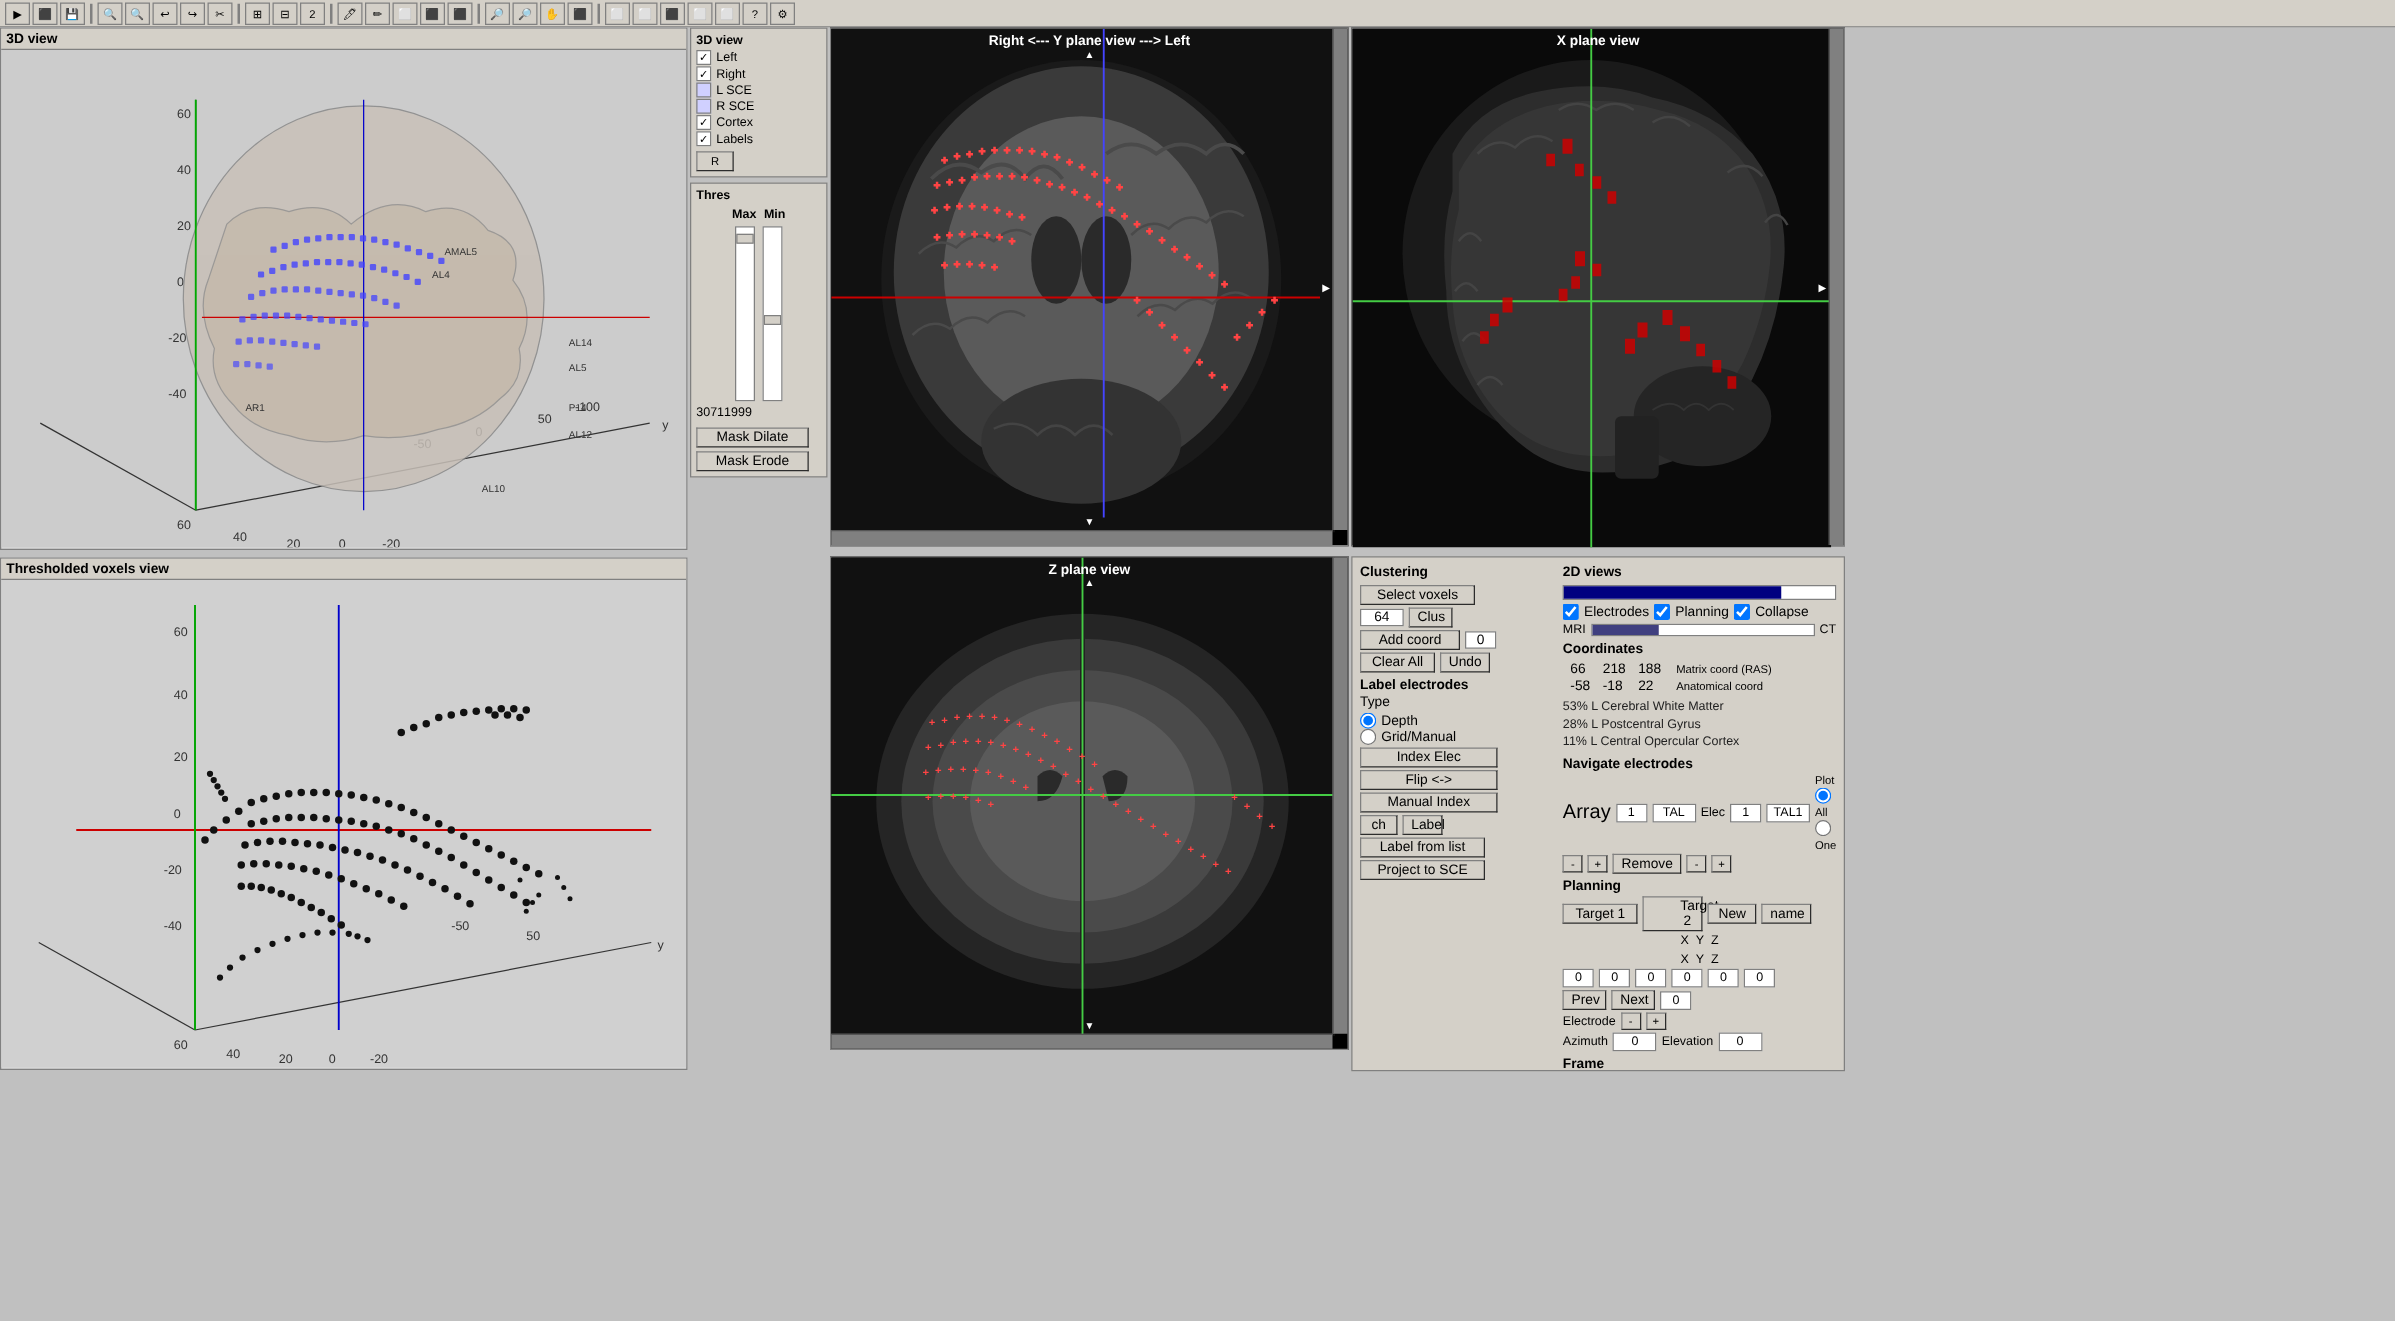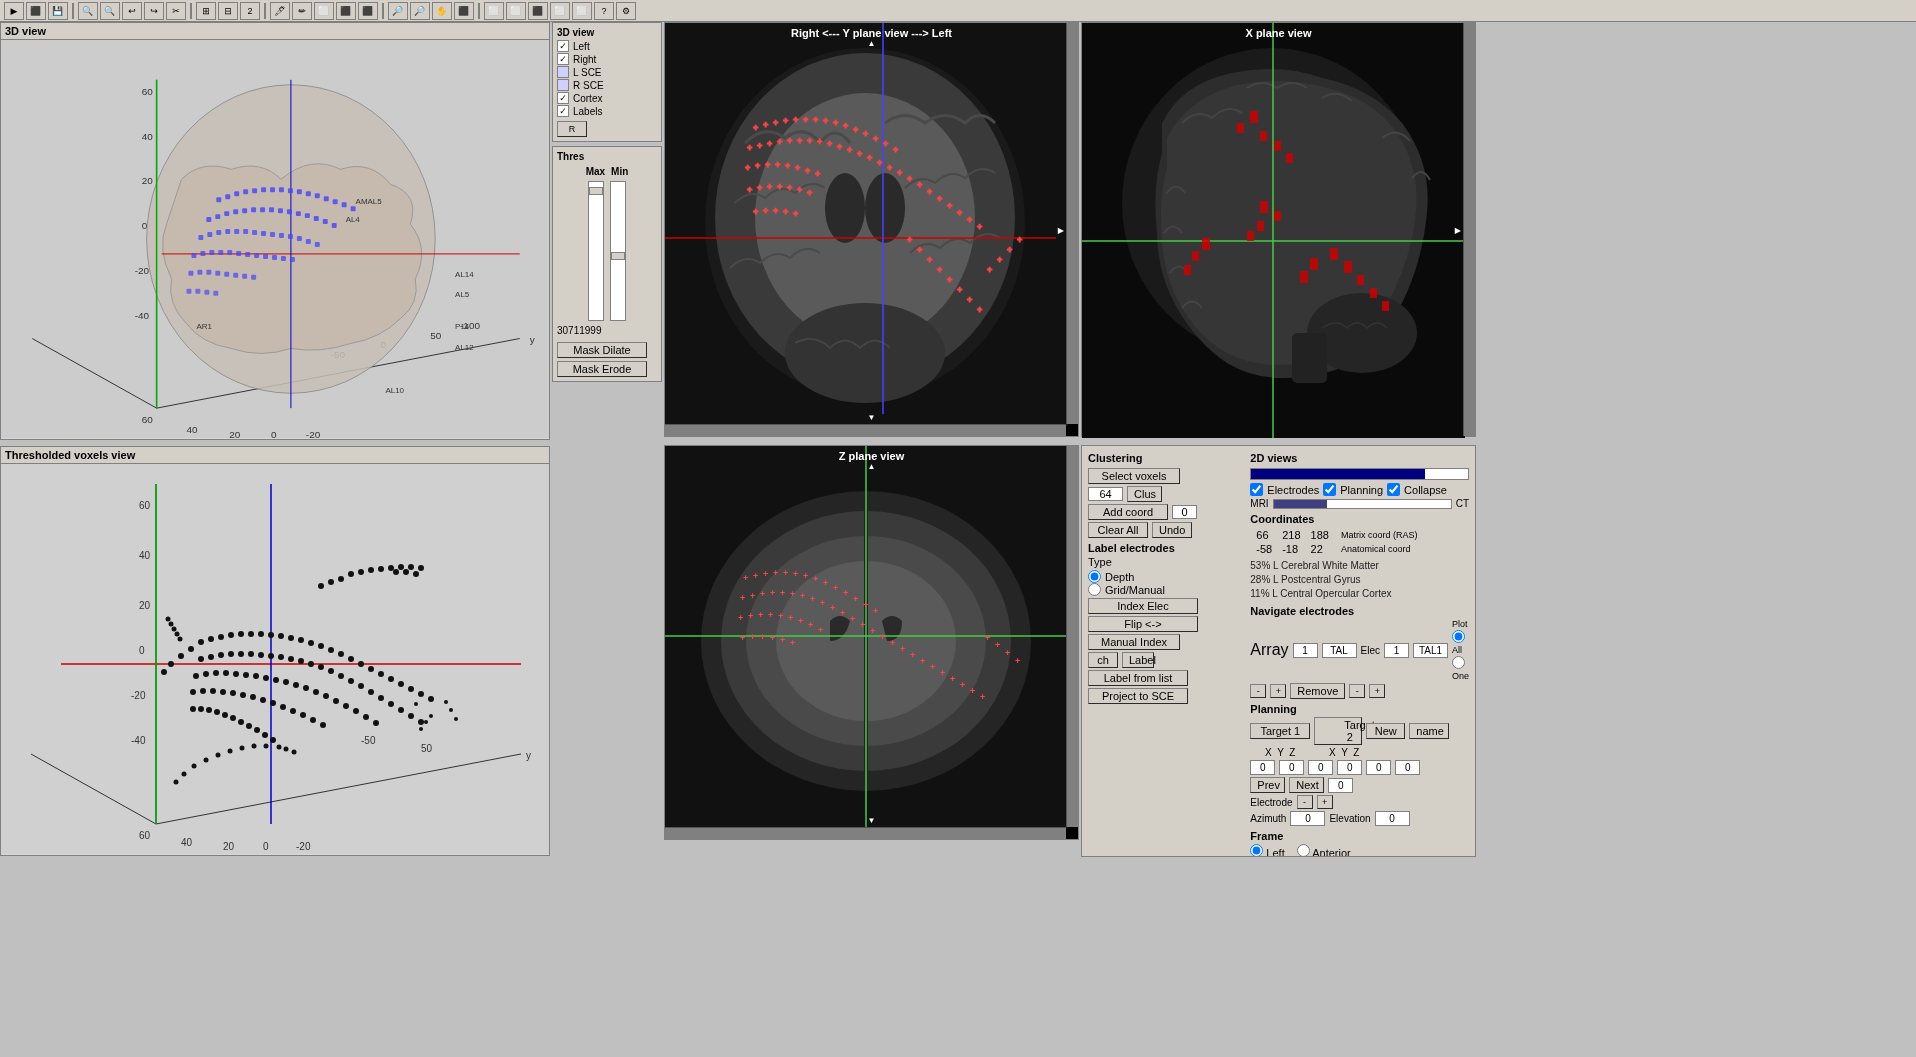--- a/index.html
+++ b/index.html
@@ -804,21 +804,21 @@
             <input type="radio" name="elec-type" style="">
             <span>Grid/Manual</span>
           </div>
           <div class="row">
             <button class="ctrl-btn" style="width:110px;">Index Elec</button>
           </div>
           <div class="row">
             <button class="ctrl-btn" style="width:110px;">Flip &lt;-&gt;</button>
           </div>
           <div class="row">
-            <button class="ctrl-btn" style="width:92px;">Manual Index</button>
+            <button class="ctrl-btn" style="width:110px;">Manual Index</button>
           </div>
           <div class="row">
             <button class="ctrl-btn" style="width:25px;">ch</button>
             <button class="ctrl-btn" style="width:32px;">Label</button>
           </div>
           <div class="row">
             <button class="ctrl-btn" style="width:100px;">Label from list</button>
           </div>
           <div class="row">
             <button class="ctrl-btn" style="width:100px;">Project to SCE</button>
@@ -906,21 +906,21 @@
             <button class="step-btn">+</button>
           </div>
 
           <div style="font-weight:bold;font-size:11px;margin-top:4px;margin-bottom:2px;">Planning</div>
           <div class="row">
             <button class="ctrl-btn" style="width:60px;">Target 1</button>
             <button class="ctrl-btn" style="width:48px;padding-left:29px;">Target 2</button>
             <button class="ctrl-btn" style="width:39px;">New</button>
             <button class="ctrl-btn" style="width:40px;">name</button>
           </div>
-          <div style="display:flex;gap:4px;align-items:center;">
+          <div style="display:flex;gap:4px;align-items:center;flex-direction:column;">
             <span style="font-size:10px;width:60px;text-align:center;">X &nbsp;Y &nbsp;Z</span>
             <span style="font-size:10px;width:60px;text-align:center;">X &nbsp;Y &nbsp;Z</span>
           </div>
           <div class="row">
             <input class="input-tiny" value="0" style="">
             <input class="input-tiny" value="0" style="">
             <input class="input-tiny" value="0" style="">
             <input class="input-tiny" value="0" style="">
             <input class="input-tiny" value="0" style="">
             <input class="input-tiny" value="0" style="">

